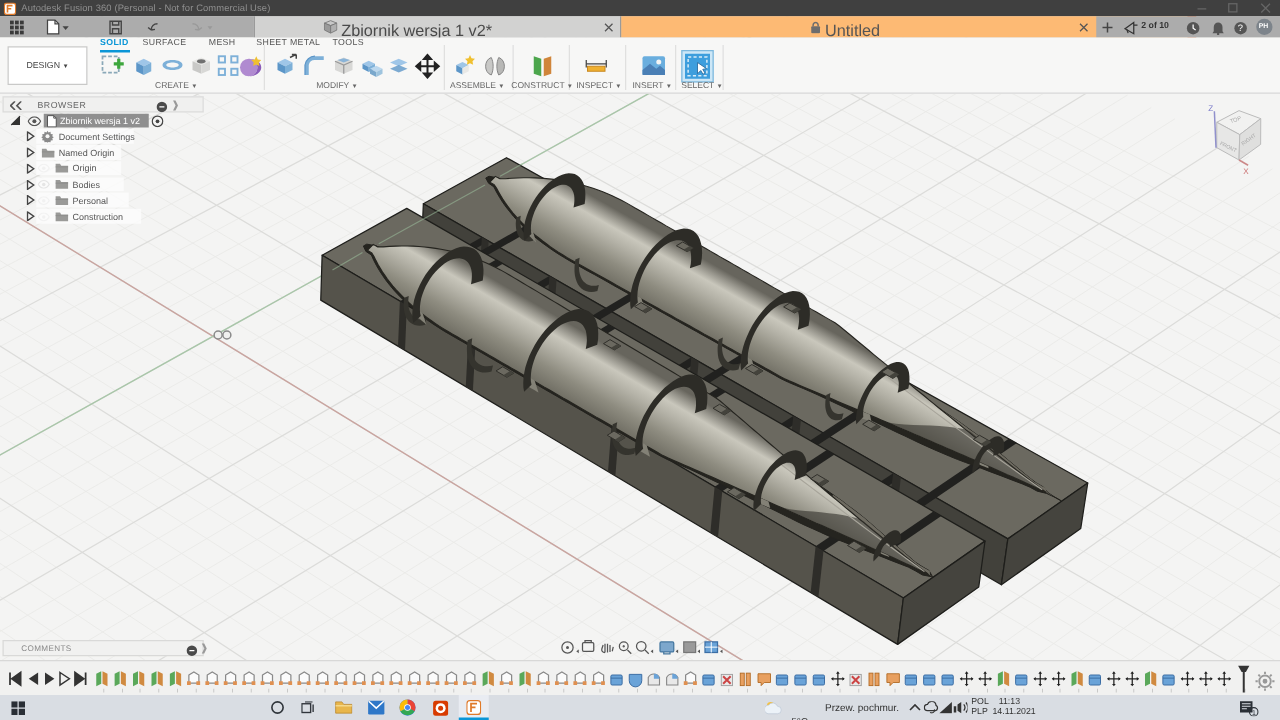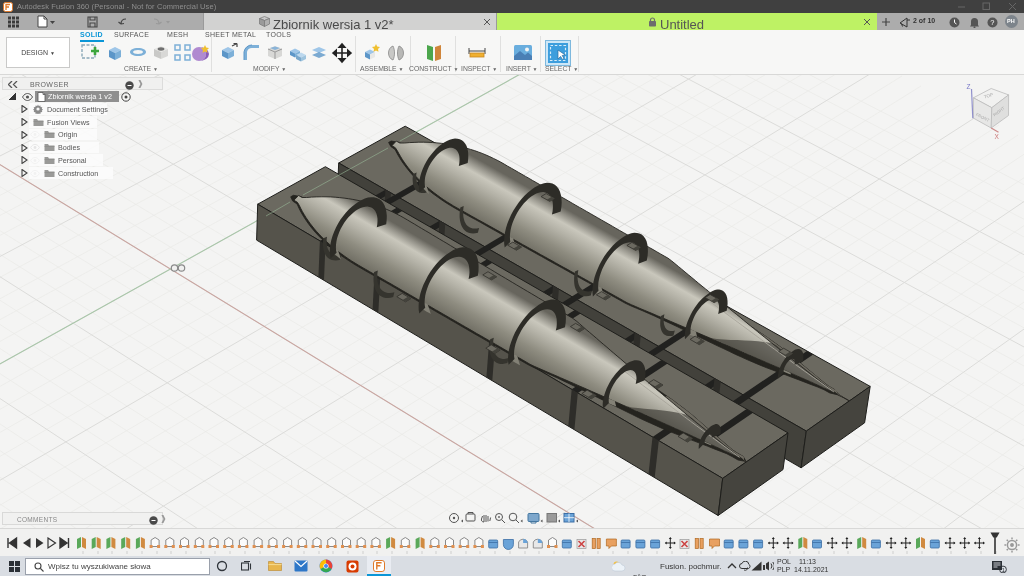--- a/index.html
+++ b/index.html
@@ -226,21 +226,21 @@
 <svg class="abs" style="left:55px;top:3px" width="11" height="11" viewBox="0 0 11 11">
       <path d="M5.5 0.5 L10.5 2.5 L5.5 4.5 L0.5 2.5 Z" fill="#c8c8c8" stroke="#777" stroke-width="0.7"></path>
       <path d="M0.5 2.5 V8 L5.5 10.5 V4.5 Z" fill="#9a9a9a" stroke="#777" stroke-width="0.7"></path>
       <path d="M10.5 2.5 V8 L5.5 10.5 V4.5 Z" fill="#b0b0b0" stroke="#777" stroke-width="0.7"></path>
     </svg>
 <span class="abs tabtxt" style="left:69px;top:3.5px">Zbiornik wersja 1 v2*</span>
 <svg class="abs" style="left:279px;top:5px" width="8" height="8" viewBox="0 0 8 8">
       <path d="M1 1 l6 6 M7 1 l-6 6" stroke="#555" stroke-width="1"></path>
     </svg>
 </div>
-<div class="abs" style="left:497px;top:13px;width:460px;height:17px;background:#bef264;border-right:7px solid #c2410c">
+<div class="abs" style="left:497px;top:13px;width:460px;height:17px;background:#fdba74;border-right:7px solid #c2410c">
 <svg class="abs" style="left:151px;top:3.5px" width="9" height="10" viewBox="0 0 9 10">
       <rect x="1" y="4" width="7" height="5.5" rx="0.8" fill="#6d6d6d"></rect>
       <path d="M2.5 4 V3 a2 2 0 0 1 4 0 V4" fill="none" stroke="#6d6d6d" stroke-width="1.2"></path>
     </svg>
 <span class="abs tabtxt" style="left:163px;top:3.5px;color:#555">Untitled</span>
 <svg class="abs" style="left:366px;top:5px" width="8" height="8" viewBox="0 0 8 8">
       <path d="M1 1 l6 6 M7 1 l-6 6" stroke="#555" stroke-width="1"></path>
     </svg>
 </div>
 <div class="abs" style="left:877px;top:13px;width:147px;height:17px;background:#acacac">
@@ -428,21 +428,21 @@
     </div>
     <div class="brow">
       <svg class="abs" style="left:19px;top:2.5px" width="7" height="8" viewBox="0 0 7 8">
         <path d="M1 0.5 L6 4 L1 7.5 Z" fill="none" stroke="#444" stroke-width="1.1"></path>
       </svg>
       <div class="chip" style="left:27px;width:68px"></div>
       <svg class="abs" style="left:31px;top:2px" width="11" height="9" viewBox="0 0 11 9">
         <path d="M0.5 1 h3.5 l1 1.5 h5.5 v5.5 h-10 Z" fill="#9a9a98"></path>
         <path d="M0.5 3.5 h10" stroke="#8a8a88" stroke-width="0.6"></path>
       </svg>
-      <span class="btxt" style="left:45px">Fusion Views</span>
+      <span class="btxt" style="left:45px">Named Origin</span>
     </div>
     <div class="brow">
       <svg class="abs" style="left:19px;top:2.5px" width="7" height="8" viewBox="0 0 7 8">
         <path d="M1 0.5 L6 4 L1 7.5 Z" fill="none" stroke="#444" stroke-width="1.1"></path>
       </svg>
       <svg class="abs" style="left:28px;top:3px" width="10" height="7" viewBox="0 0 11 8">
         <path d="M0.5 4 C2 1.3 4 0.5 5.5 0.5 S9 1.3 10.5 4 C9 6.7 7 7.5 5.5 7.5 S2 6.7 0.5 4 Z" fill="none" stroke="#b5b5b5" stroke-width="1"></path>
         <circle cx="5.5" cy="4" r="1.6" fill="#b5b5b5"></circle>
       </svg>
       <div class="chip" style="left:27px;width:68px"></div>
@@ -794,27 +794,20 @@
   </div>
 <div id="taskbar" class="abs">
 <svg class="abs" style="left:9px;top:5px" width="11" height="11" viewBox="0 0 11 11">
       <g fill="#2a2f36">
         <rect x="0" y="0" width="5" height="5"></rect>
         <rect x="6" y="0" width="5" height="5"></rect>
         <rect x="0" y="6" width="5" height="5"></rect>
         <rect x="6" y="6" width="5" height="5"></rect>
       </g>
     </svg>
-<div class="abs" style="left:25px;top:1.5px;width:185px;height:17px;background:#fff;border:1px solid #9aa0ab">
-<svg class="abs" style="left:8px;top:3.5px" width="10" height="10" viewBox="0 0 10 10">
-        <circle cx="4" cy="4" r="3" fill="none" stroke="#444" stroke-width="1.1"></circle>
-        <path d="M6.5 6.5 L9.5 9.5" stroke="#444" stroke-width="1.1"></path>
-      </svg>
-<span class="abs" style="left:22px;top:3.5px;font-size:8px;color:#444">Wpisz tu wyszukiwane słowa</span>
-    </div>
 <svg class="abs" style="left:216px;top:4px" width="12" height="12" viewBox="0 0 12 12">
       <circle cx="6" cy="6" r="4.5" fill="none" stroke="#30353b" stroke-width="1.3"></circle>
     </svg>
 <svg class="abs" style="left:241px;top:5px" width="11" height="11" viewBox="0 0 11 11">
       <rect x="0.5" y="2" width="7" height="7" fill="none" stroke="#30353b" stroke-width="1.1"></rect>
       <path d="M9.5 2.5 v6 M3 0.5 h6" stroke="#30353b" stroke-width="1.1" fill="none"></path>
     </svg>
 <svg class="abs" style="left:268px;top:4px" width="14" height="12" viewBox="0 0 14 12">
       <path d="M0.5 1.5 h5 l1.5 2 h6.5 v7 h-13 Z" fill="#e8b64c" stroke="#b8862c" stroke-width="0.6"></path>
       <path d="M0.5 4.5 h13" stroke="#f5d88a" stroke-width="1.2"></path>
@@ -840,21 +833,21 @@
 <svg class="abs" style="left:6px;top:3.5px" width="12" height="12" viewBox="0 0 12 12">
         <rect x="0.5" y="0.5" width="11" height="11" rx="2.4" fill="#fff" stroke="#e07a2a" stroke-width="1"></rect>
         <path d="M3.8 9.5 V2.8 h4.8 M3.8 5.8 h3.6" stroke="#e07a2a" stroke-width="1.4" fill="none"></path>
       </svg>
     </div>
 <svg class="abs" style="left:612px;top:4px" width="14" height="12" viewBox="0 0 14 12">
       <circle cx="4.5" cy="4.5" r="3" fill="#f5c242"></circle>
       <path d="M3 6.5 a3.5 3.5 0 0 0 0 7 h7 a3 3 0 0 0 0 -6 a4 4 0 0 0 -7 -1 Z" fill="#ecf2f8" stroke="#b8c4d2" stroke-width="0.5" transform="translate(0,-2.5)"></path>
     </svg>
 <span class="tt" style="left:633px;top:17px;font-size:8px">5°C</span>
-<span class="tt" style="left:660px;top:5.5px;font-size:8px">Fusion. pochmur.</span>
+<span class="tt" style="left:660px;top:5.5px;font-size:8px">Przew. pochmur.</span>
 <svg class="abs" style="left:727px;top:6px" width="10" height="8" viewBox="0 0 10 8">
       <path d="M1 6 L5 2 L9 6" fill="none" stroke="#333" stroke-width="1.3"></path>
     </svg>
 <svg class="abs" style="left:739px;top:5px" width="12" height="10" viewBox="0 0 12 10">
       <path d="M3 7.5 a2.5 2.5 0 0 1 0 -5 a3.5 3.5 0 0 1 6.8 0.8 a2.3 2.3 0 0 1 -0.3 4.2 Z" fill="none" stroke="#333" stroke-width="1"></path>
       <path d="M5 9 c2 1 4 -0.5 3.5 -2.5" fill="none" stroke="#333" stroke-width="0.9"></path>
     </svg>
 <svg class="abs" style="left:751px;top:5px" width="11" height="10" viewBox="0 0 11 10">
       <path d="M0.5 9.5 L10.5 9.5 L10.5 0.5 Z" fill="#333"></path>
     </svg>

